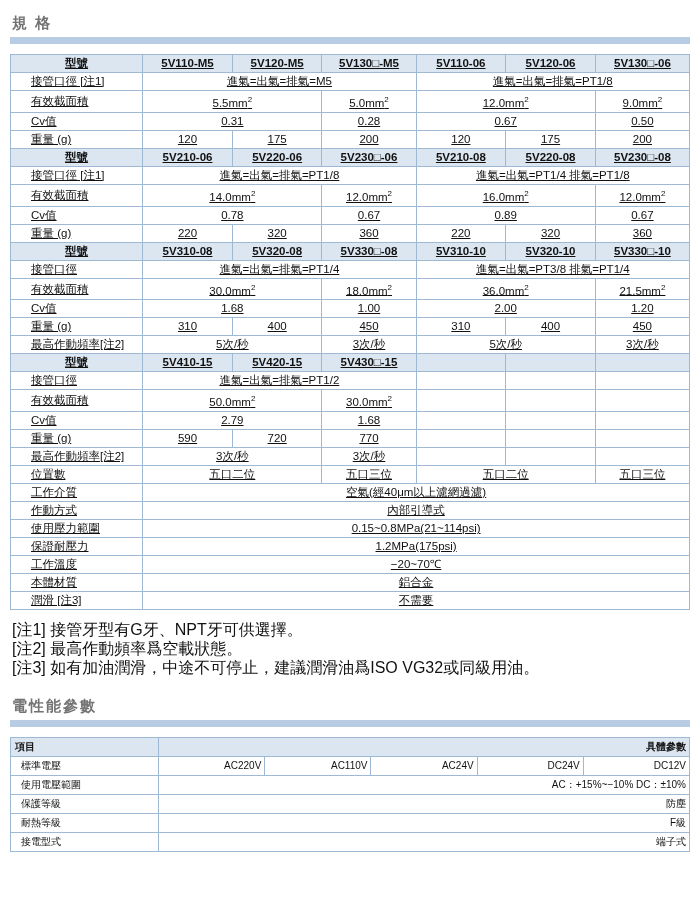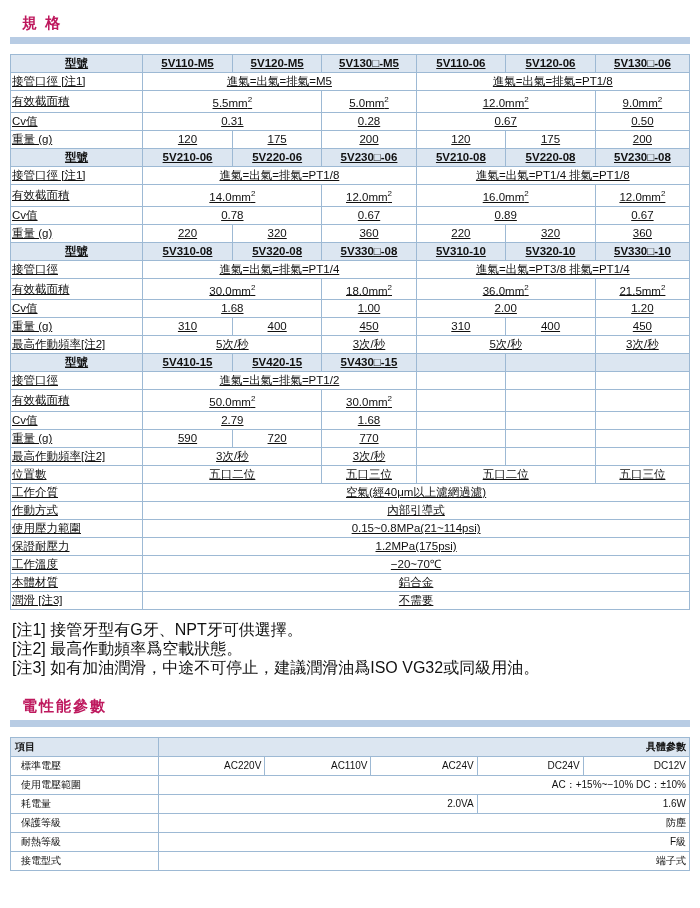--- a/index.html
+++ b/index.html
@@ -9,23 +9,23 @@
     background: #ffffff;
     font-family: "Liberation Sans", sans-serif;
     color: #111;
     -webkit-font-smoothing: antialiased;
   }
   .page { width: 700px; padding: 8px 10px 0 10px; }
 
   h2.section-title {
     font-size: 15px;
     font-weight: bold;
-    margin: 6px 0 4px 12px;
+    margin: 6px 0 4px 2px;
     letter-spacing: 2px;
-    color: #be185d;
+    color: #737373;
   }
   .rule {
     height: 7px;
     background: #b8cce4;
     margin: 0 0 10px 0;
     width: 100%;
   }
 
   table.spec {
     border-collapse: collapse;
@@ -40,21 +40,21 @@
     height: 17px;
     line-height: 15px;
     text-align: center;
     font-weight: normal;
     vertical-align: middle;
     overflow: hidden;
     white-space: nowrap;
   }
   table.spec td.lbl {
     text-align: left;
-    padding-left: 1px;
+    padding-left: 20px;
   }
   tr.hdr td, tr.hdr th {
     background: #dce6f1;
     font-weight: bold;
   }
   td.hdr-lbl {
     background: #dce6f1;
     font-weight: bold;
     text-align: left;
     padding-left: 4px;
@@ -353,25 +353,20 @@
           <td>AC110V</td>
           <td>AC24V</td>
           <td>DC24V</td>
           <td>DC12V</td>
         </tr>
         <tr>
           <td class="lbl">使用電壓範圍</td>
           <td colspan="5">AC：+15%~−10%      DC：±10%</td>
         </tr>
         <tr>
-          <td class="lbl">耗電量</td>
-          <td colspan="3">2.0VA</td>
-          <td colspan="2">1.6W</td>
-        </tr>
-        <tr>
           <td class="lbl">保護等級</td>
           <td colspan="5">防塵</td>
         </tr>
         <tr>
           <td class="lbl">耐熱等級</td>
           <td colspan="5">F級</td>
         </tr>
         <tr>
           <td class="lbl">接電型式</td>
           <td colspan="5">端子式</td>

